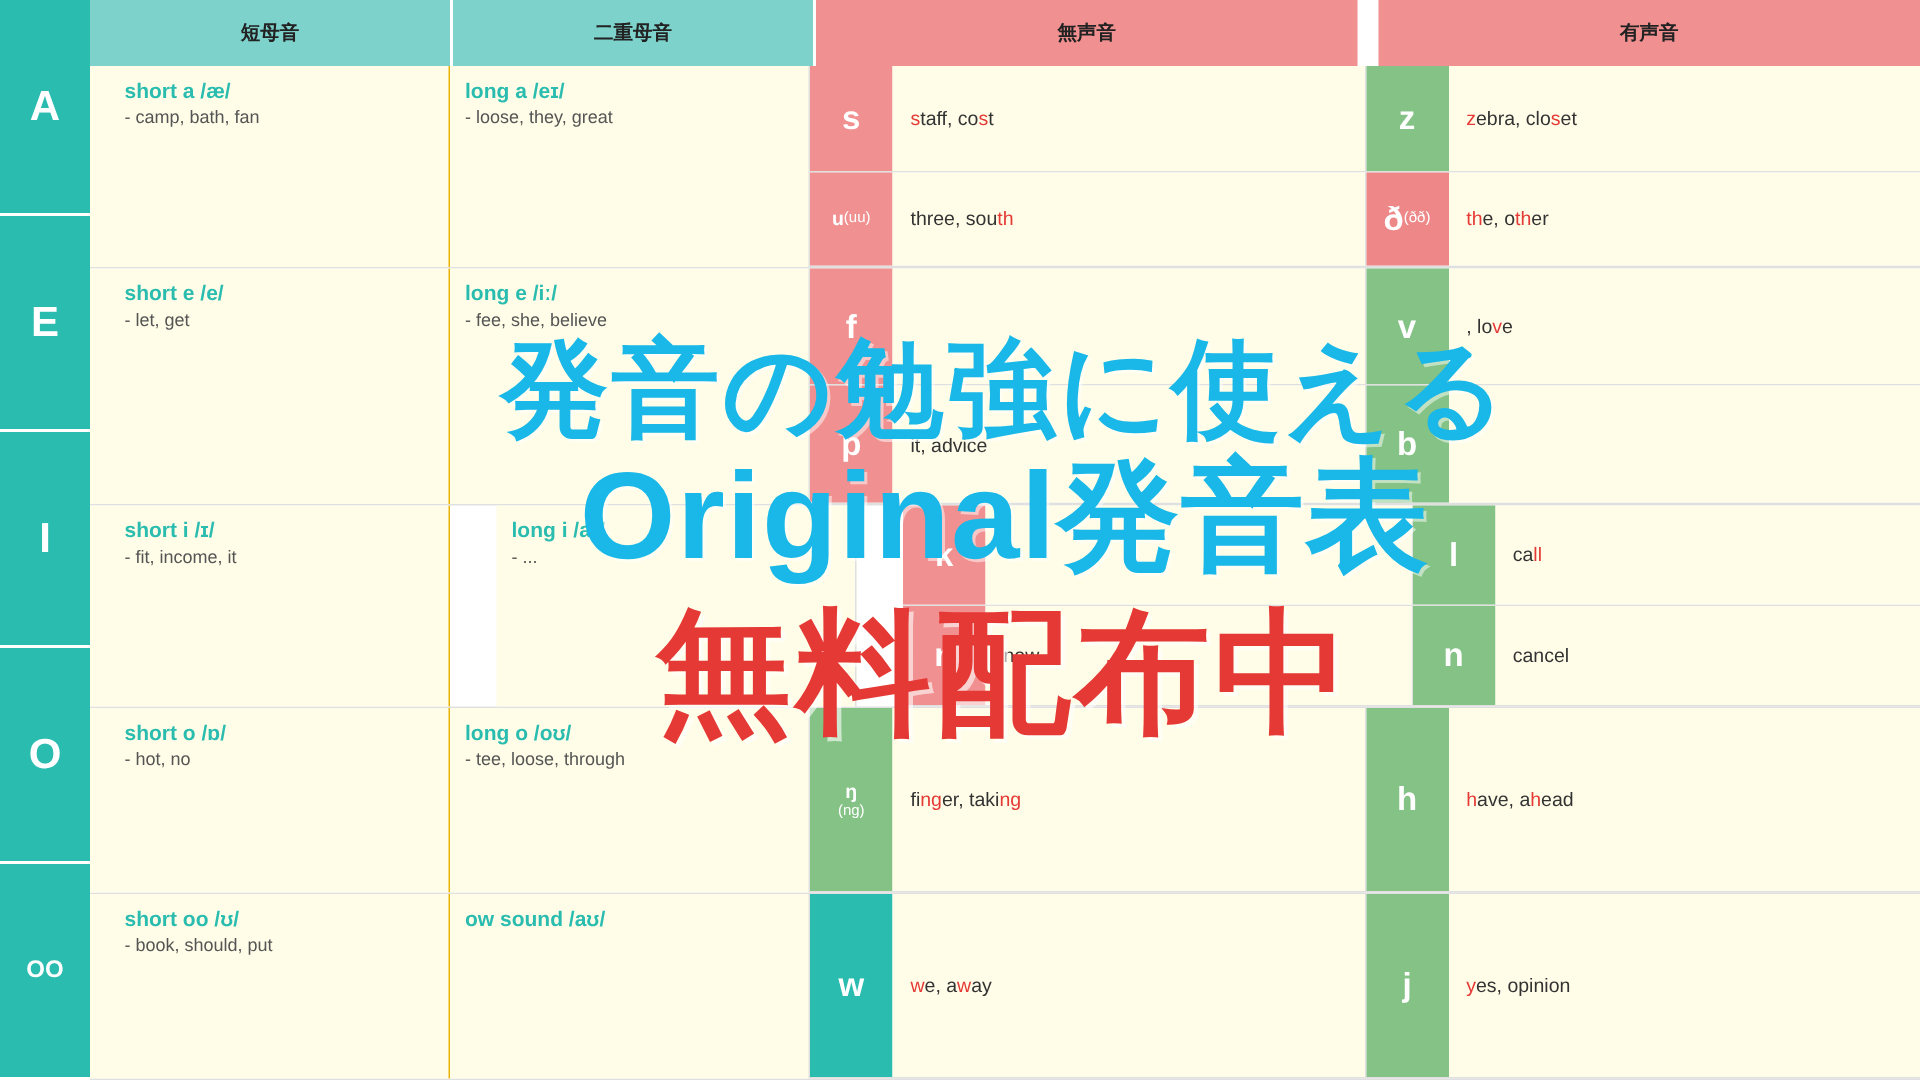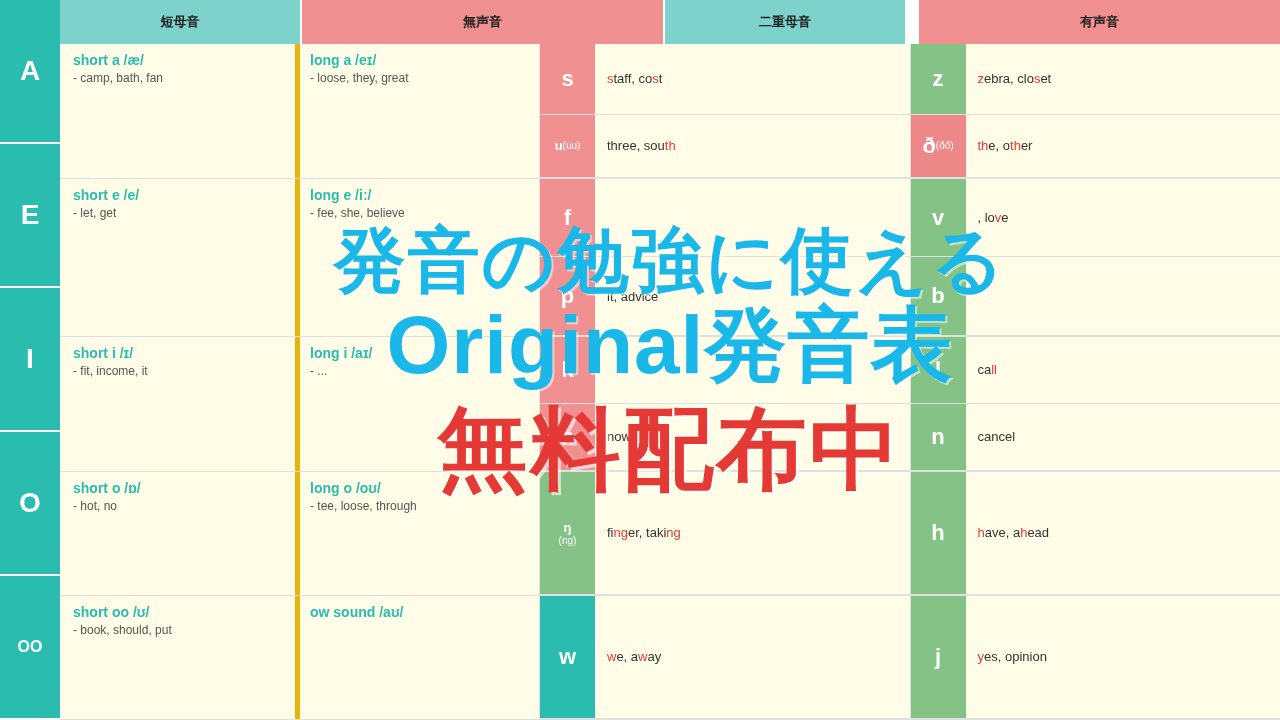--- a/index.html
+++ b/index.html
@@ -99,22 +99,22 @@
     
     .vowel-row {
       display: flex;
       flex: 1;
       border-bottom: 1px solid #e0e0e0;
     }
 
     .vowel-cell-short {
       width: 240px;
       background: #fffde7;
-      padding: 8px 13px;
-      border-right: 5px solid #eab308;
+      padding: 8px 23px;
+      border-right: 1px solid #eab308;
     }
 
     .vowel-cell-long {
       width: 240px;
       background: #fffde7;
       padding: 8px 10px;
       border-right: 1px solid #e0e0e0;
     }
 
     .vowel-title {
@@ -248,22 +248,22 @@
     <div class="letter-tab">E</div>
     <div class="letter-tab">I</div>
     <div class="letter-tab">O</div>
     <div class="letter-tab" style="font-size:16px;">OO</div>
   </div>
 
   <div class="content-area">
 
     <div class="header-row">
       <div class="header-cell header-tanbouin">短母音</div>
+      <div class="header-cell header-nijuubouin">二重母音</div>
       <div class="header-cell header-museion">無声音</div>
-      <div class="header-cell header-nijuubouin">二重母音</div>
       <div class="header-cell header-yuseion">有声音</div>
     </div>
 
     <div class="rows-container">
 
       <div class="vowel-row" style="flex:1.2;">
         <div class="vowel-cell-short">
           <div class="vowel-title">short a /æ/</div>
           <div class="vowel-examples">- camp, bath, fan</div>
         </div>
@@ -336,21 +336,21 @@
               </div>
             </div>
             <div class="rs-voiced">
               <div class="consonant-symbol-box voiced">b</div>
               <div class="consonant-examples"></div>
             </div>
           </div>
         </div>
       </div>
 
-      <div class="vowel-row" style="flex:1.2;">
+      <div class="vowel-row" style="flex:1.2;gap:31px;">
         <div class="vowel-cell-short">
           <div class="vowel-title">short i /ɪ/</div>
           <div class="vowel-examples">- fit, income, it</div>
         </div>
         <div class="vowel-cell-long">
           <div class="vowel-title">long i /aɪ/</div>
           <div class="vowel-examples">- ...</div>
         </div>
         <div class="right-side-grid">
           <div class="rs-row" style="flex:1;">

